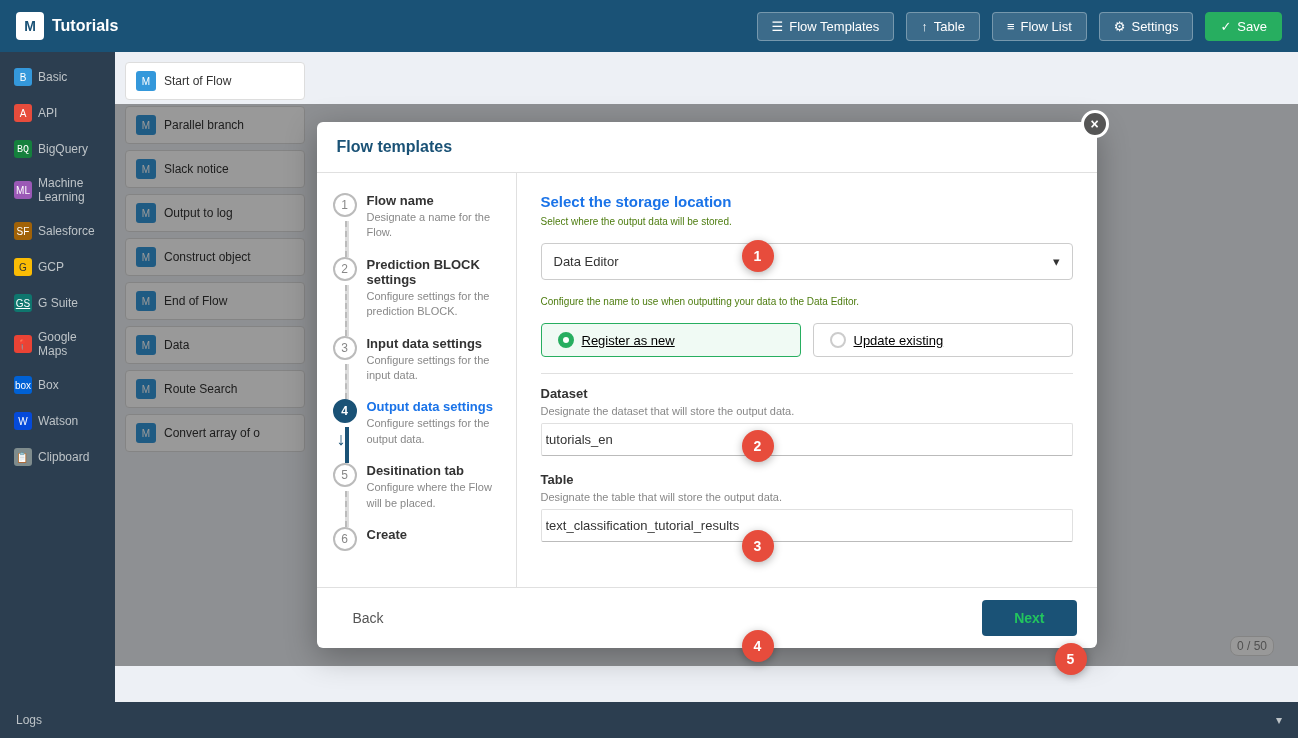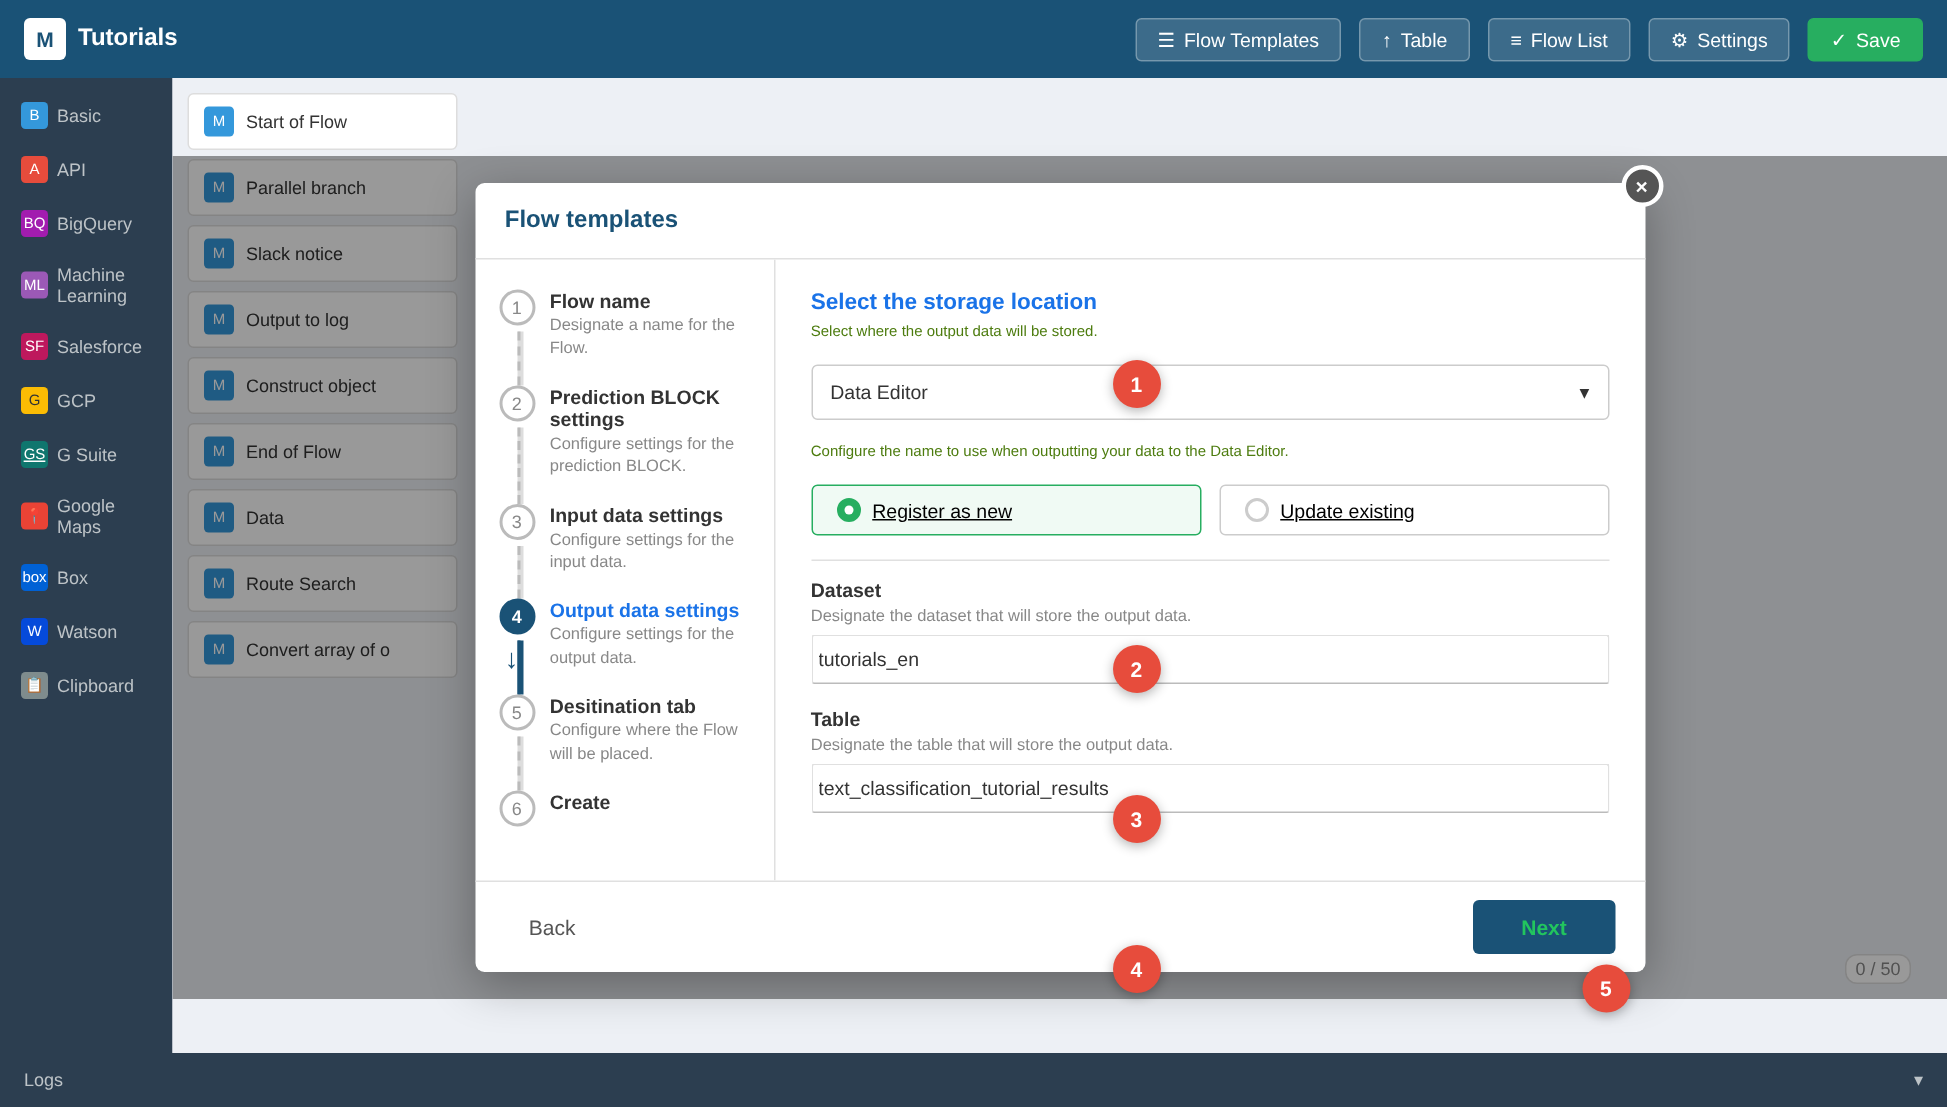--- a/index.html
+++ b/index.html
@@ -72,23 +72,23 @@
     }
     .sidebar-icon {
       width: 18px; height: 18px;
       border-radius: 3px;
       display: flex; align-items: center; justify-content: center;
       font-size: 10px;
       flex-shrink: 0;
     }
     .icon-basic { background: #3498db; color: white; }
     .icon-api { background: #e74c3c; color: white; }
-    .icon-bigquery { background: #a21caf; color: white; }
+    .icon-bigquery { background: #15803d; color: white; font-family: Liberation Mono, monospace; }
     .icon-ml { background: #9b59b6; color: white; }
-    .icon-salesforce { background: #be185d; color: white; }
+    .icon-salesforce { background: #a16207; color: white; }
     .icon-gcp { background: #fbbc04; color: #333; }
     .icon-gsuite { background: #0f766e; color: white; text-decoration: underline; }
     .icon-maps { background: #ea4335; color: white; }
     .icon-box { background: #0061d5; color: white; }
     .icon-watson { background: #054ada; color: white; }
     .icon-clipboard { background: #7f8c8d; color: white; }
 
     
     .flow-canvas {
       flex: 1;

